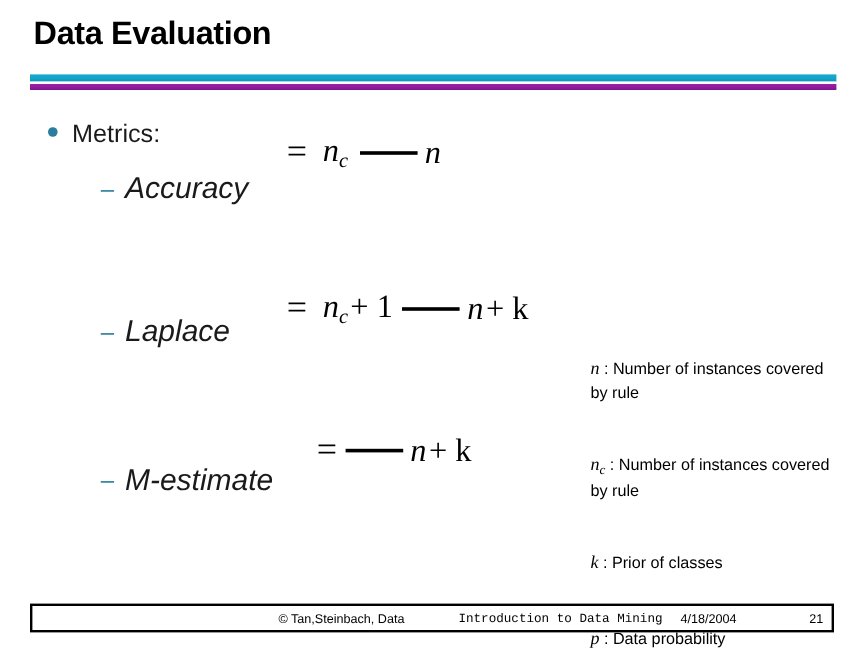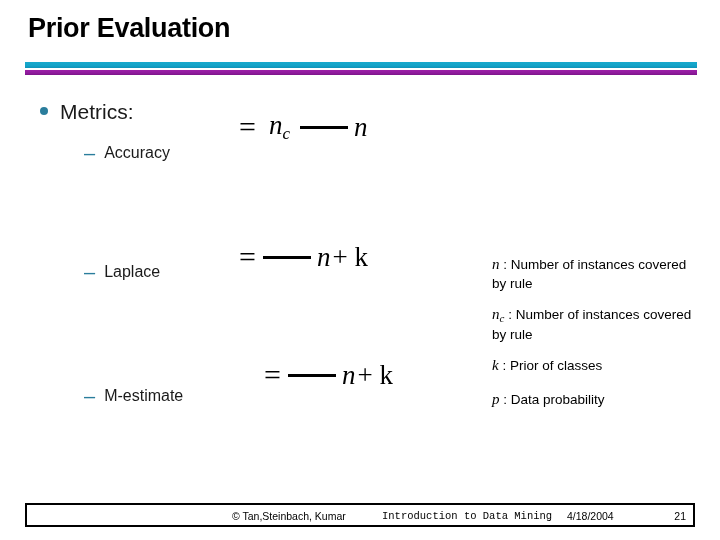--- a/index.html
+++ b/index.html
@@ -87,23 +87,24 @@
     align-items: center;
   }
   .sub-dash {
     color: #2a7d9c;
     font-size: 20px;
     line-height: 1;
     margin-right: 9px;
     flex: none;
   }
   .sub-label {
-    font-size: 16px;
+    font-size: 25px;
     color: #1a1a1a;
     white-space: nowrap;
+    font-style: italic;
   }
 
   
   #item-accuracy  { left: 84px; top: 143px; }
   #item-laplace   { left: 84px; top: 262px; }
   #item-mestimate { left: 84px; top: 386px; }
 
   
   .math {
     font-family: "Liberation Serif", "DejaVu Serif", serif;
@@ -156,20 +157,21 @@
     position: absolute;
     left: 492px;
     top: 256px;
     width: 205px;
   }
   .legend-entry {
     font-size: 13.5px;
     line-height: 16px;
     color: #000;
     margin-bottom: 14px;
+    margin-top: 44px;
   }
   .legend-entry:last-child { margin-bottom: 0; }
   .sym {
     font-family: "Liberation Serif", "DejaVu Serif", serif;
     font-style: italic;
     font-size: 15px;
   }
   .sym-sub {
     font-family: "Liberation Serif", "DejaVu Serif", serif;
     font-style: italic;
@@ -196,21 +198,21 @@
     color: #000;
   }
   .footer-copy   { position: absolute; left: 205px; top: 5px; white-space: nowrap; }
   .footer-course { position: absolute; left: 355px; top: 5px; white-space: nowrap; font-family: Liberation Mono, monospace; }
   .footer-date   { position: absolute; left: 540px; top: 5px; white-space: nowrap; }
   .footer-page   { position: absolute; right: 7px;  top: 5px; white-space: nowrap; }
 </style>
 </head>
 <body>
 
-<div class="slide-title">Prior Evaluation</div>
+<div class="slide-title">Data Evaluation</div>
 
 <div class="divider-group">
   <div class="bar-cyan"></div>
   <div class="bar-gap"></div>
   <div class="bar-purple"></div>
 </div>
 
 <div class="content">
 
   <div class="bullet-l1">
@@ -231,20 +233,21 @@
     </span>
   </div>
 
   <div class="sub-item" id="item-laplace">
     <span class="sub-dash">–</span>
     <span class="sub-label">Laplace</span>
   </div>
   <div class="math" id="math-laplace">
     <span class="eq-sign">=</span>
     <span class="frac">
+      <span class="num"><span>n</span><span class="sub">c</span><span class="op">+ 1</span></span>
       <span class="rule-bar"></span>
       <span class="den"><span>n</span><span class="op">+ k</span></span>
     </span>
   </div>
 
   <div class="sub-item" id="item-mestimate">
     <span class="sub-dash">–</span>
     <span class="sub-label">M-estimate</span>
   </div>
   <div class="math" id="math-mestimate">
@@ -259,18 +262,18 @@
     <div class="legend-entry"><span class="sym">n</span><span class="sym-sub"></span><span> : Number of instances covered by rule</span></div>
     <div class="legend-entry"><span class="sym">n</span><span class="sym-sub">c</span><span> : Number of instances covered by rule</span></div>
     <div class="legend-entry"><span class="sym">k</span><span class="sym-sub"></span><span> : Prior of classes</span></div>
     <div class="legend-entry"><span class="sym">p</span><span class="sym-sub"></span><span> : Data probability</span></div>
   </div>
 
 </div>
 
 <div class="footer-box">
   <div class="footer-inner">
-    <span class="footer-copy">© Tan,Steinbach, Kumar</span>
+    <span class="footer-copy">© Tan,Steinbach, Data</span>
     <span class="footer-course">Introduction to Data Mining</span>
     <span class="footer-date">4/18/2004</span>
     <span class="footer-page">21</span>
   </div>
 </div>
 
 </body></html>

